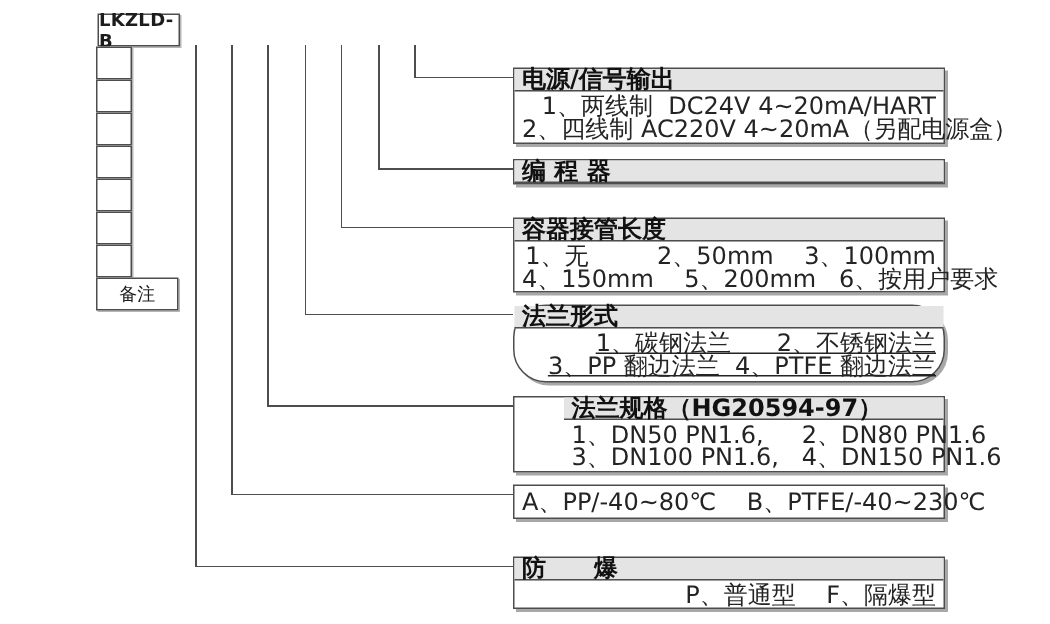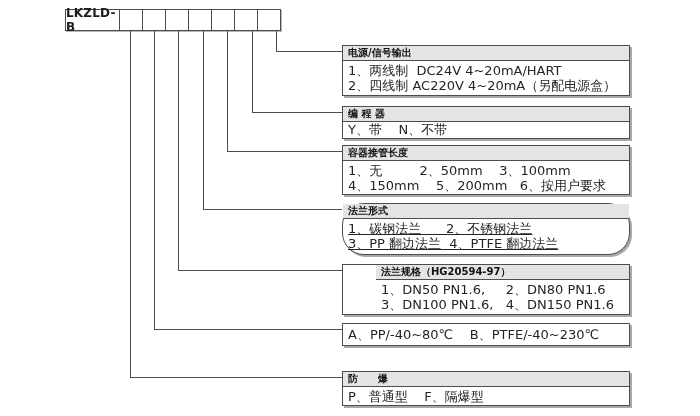--- a/index.html
+++ b/index.html
@@ -1,63 +1,66 @@
 <!DOCTYPE html>
 <html><head>
 <meta charset="utf-8">
 <style>
   html,body{margin:0;padding:0;background:#ffffff;}
   .stage{
     position:relative;width:700px;height:416px;background:#ffffff;overflow:hidden;
     font-family:"DejaVu Sans","Liberation Sans",sans-serif;color:#1c1c1c;
   }
   
-  .code-row{position:absolute;top:9px;left:65px;display:flex;}
+  .code-row{position:absolute;top:9px;left:65px;display:flex;flex-direction:column;}
   .cbox{
     box-sizing:border-box;height:22px;border:1px solid #4d4d4d;background:#ffffff;
     box-shadow:1px 1px 0 #b5b5b5;margin-left:-1px;
     display:flex;align-items:center;justify-content:center;
   }
   .cbox.first{margin-left:0;}
   .prefix-box{width:55px;font-size:12px;font-weight:bold;letter-spacing:.2px;}
   .digit-box{width:24px;}
   .remark-box{width:55px;font-size:12px;}
   
   .lines-svg{position:absolute;left:0;top:0;}
   
   .section{
     position:absolute;left:342px;width:288px;box-sizing:border-box;
     border:1px solid #4d4d4d;background:#ffffff;box-shadow:2px 2px 0 #a8a8a8;
   }
   .section .hd{
     box-sizing:border-box;background:#e4e4e4;border-bottom:1px solid #4d4d4d;
-    font-size:10px;font-weight:bold;line-height:13px;padding:0 0 1px 5px;
+    font-size:16px;font-weight:bold;line-height:13px;padding:0 0 1px 5px;
     white-space:pre;color:#111;
   }
   .section .bd{
-    box-sizing:border-box;padding:2px 5px 1px 5px;font-size:13px;color:#242424;
+    box-sizing:border-box;padding:2px 5px 1px 5px;font-size:16px;color:#242424;text-align:right;
   }
   .section .bd .ln{white-space:pre;line-height:15px;}
 </style>
 </head>
 <body>
 
 <div class="stage">
 
   <div class="code-row">
     <div class="cbox prefix-box first">
       <span>LKZLD-B</span>
     </div>
     <div class="cbox digit-box"></div>
     <div class="cbox digit-box"></div>
     <div class="cbox digit-box"></div>
     <div class="cbox digit-box"></div>
     <div class="cbox digit-box"></div>
     <div class="cbox digit-box"></div>
     <div class="cbox digit-box"></div>
+    <div class="cbox remark-box">
+      <span>备注</span>
+    </div>
   </div>
 
   <svg class="lines-svg" width="700" height="416">
     <g fill="none" stroke="#4d4d4d" stroke-width="1" shape-rendering="crispEdges">
       <polyline points="276.5,30 276.5,51.5 342,51.5"></polyline>
       <polyline points="252.5,30 252.5,112.5 342,112.5"></polyline>
       <polyline points="227.5,30 227.5,151.5 342,151.5"></polyline>
       <polyline points="203.5,30 203.5,209.5 342,209.5"></polyline>
       <polyline points="178.5,30 178.5,270.5 342,270.5"></polyline>
       <polyline points="154.5,30 154.5,329.5 342,329.5"></polyline>
@@ -68,23 +71,20 @@
   <div class="section" style="top:45px;">
     <div class="hd">电源/信号输出</div>
     <div class="bd" style="min-height:34px;">
       <div class="ln">1、两线制  DC24V 4~20mA/HART</div>
       <div class="ln">2、四线制 AC220V 4~20mA（另配电源盒）</div>
     </div>
   </div>
 
   <div class="section" style="top:106px;">
     <div class="hd">编 程 器</div>
-    <div class="bd" style="min-height:13px;padding-top:0;">
-      <div class="ln">Y、带    N、不带</div>
-    </div>
   </div>
 
   <div class="section" style="top:145px;">
     <div class="hd">容器接管长度</div>
     <div class="bd" style="min-height:32px;">
       <div class="ln">1、无         2、50mm    3、100mm</div>
       <div class="ln">4、150mm    5、200mm   6、按用户要求</div>
     </div>
   </div>
 

